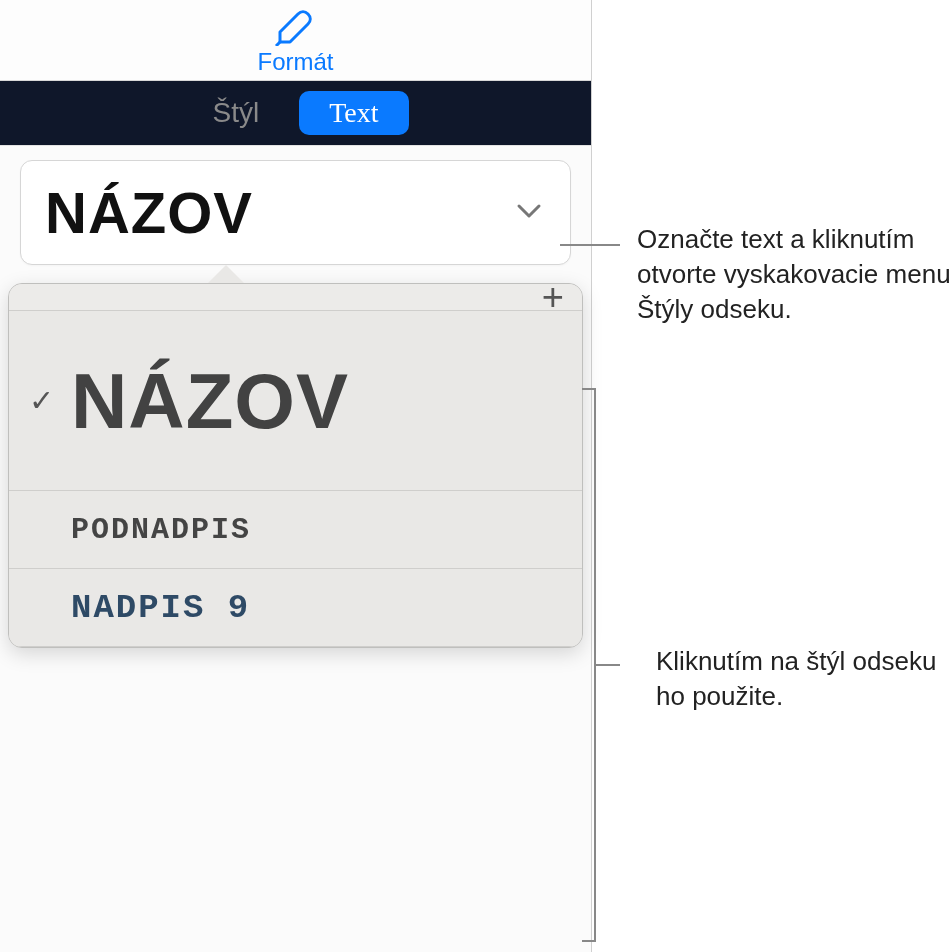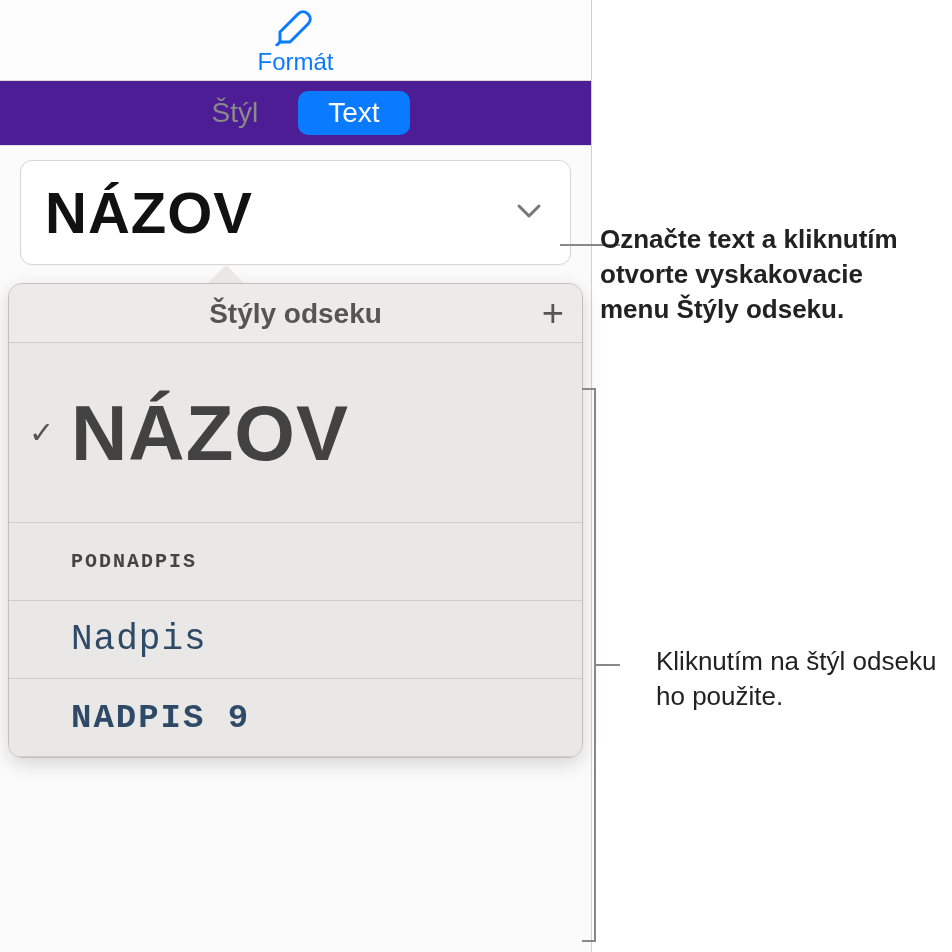--- a/index.html
+++ b/index.html
@@ -45,33 +45,34 @@
     align-items: center;
     justify-content: center;
   }
   .toolbar-label { margin-top: 2px; }
 
   .sub-tabs {
     display: flex;
     justify-content: center;
     gap: 10px;
     padding: 10px 0;
-    background: #4c1d95;
+    background: #0f172a;
     border-bottom: 1px solid #e3e3e3;
   }
   .sub-tab {
     font-size: 28px;
     color: #8a8a8a;
     padding: 6px 30px;
     border-radius: 10px;
     cursor: pointer;
   }
   .sub-tab.active {
     background: #0a7aff;
     color: #fff;
+    font-family: Liberation Serif, serif;
   }
 
   .style-selector {
     margin: 14px 20px 0 20px;
     position: relative;
   }
   .style-selector-box {
     background: #fff;
     border: 1px solid #d6d6d6;
     border-radius: 12px;
@@ -159,21 +160,21 @@
   }
   .sn-nazov {
     font-weight: 900;
     font-size: 78px;
     line-height: 1;
     color: #424242;
     letter-spacing: 1px;
     font-family: -apple-system, Arial, sans-serif;
   }
   .sn-maly { font-size: 36px; letter-spacing: 1px; }
-  .sn-podnadpis { font-size: 20px; font-weight: 700; letter-spacing: 2px; }
+  .sn-podnadpis { font-size: 30px; font-weight: 700; letter-spacing: 2px; }
   .sn-nadpis { font-size: 36px; color: #2e4a66; letter-spacing: 1px; }
   .sn-nadpis2 { font-size: 34px; font-weight: 700; color: #2e4a66; letter-spacing: 2px; }
   .sn-telo { font-size: 30px; font-weight: 700; letter-spacing: 2px; }
 
   
   .callout {
     position: absolute;
     font-size: 26px;
     color: #222;
     line-height: 1.35;
@@ -213,51 +214,46 @@
         <svg width="26" height="16" viewBox="0 0 26 16">
           <path d="M3 3 L13 13 L23 3" fill="none" stroke="#777" stroke-width="3" stroke-linecap="round" stroke-linejoin="round"></path>
         </svg>
       </span>
     </div>
     <div class="pointer-notch"></div>
   </div>
 
   <div class="popover">
     <div class="popover-header">
-      <span>Štýly odseku</span>
       <span class="popover-add">+</span>
     </div>
     <div class="style-list">
 
       <div class="style-row big">
         <span class="style-check">✓</span>
         <span class="style-name sn-nazov">NÁZOV</span>
       </div>
 
 
       <div class="style-row">
         <span class="style-check"></span>
         <span class="style-name sn-podnadpis">PODNADPIS</span>
       </div>
 
-      <div class="style-row">
-        <span class="style-check"></span>
-        <span class="style-name sn-nadpis">Nadpis</span>
-      </div>
 
       <div class="style-row">
         <span class="style-check"></span>
         <span class="style-name sn-nadpis2">NADPIS 9</span>
       </div>
 
 
     </div>
   </div>
 </div>
 
 <div class="callout-line" style="left:560px; top:244px; width:60px; height:2px;"></div>
-<div class="callout" style="left:600px; top:222px;font-weight:bold;">Označte text a kliknutím otvorte vyskakovacie menu Štýly odseku.</div>
+<div class="callout" style="left:637px; top:222px;">Označte text a kliknutím otvorte vyskakovacie menu Štýly odseku.</div>
 
 <div class="callout-line" style="left:594px; top:388px; width:2px; height:554px;"></div>
 <div class="callout-line" style="left:582px; top:388px; width:14px; height:2px;"></div>
 <div class="callout-line" style="left:582px; top:940px; width:14px; height:2px;"></div>
 <div class="callout-line" style="left:596px; top:664px; width:24px; height:2px;"></div>
 <div class="callout" style="left:656px; top:644px;">Kliknutím na štýl odseku ho použite.</div>
 
 </body></html>

